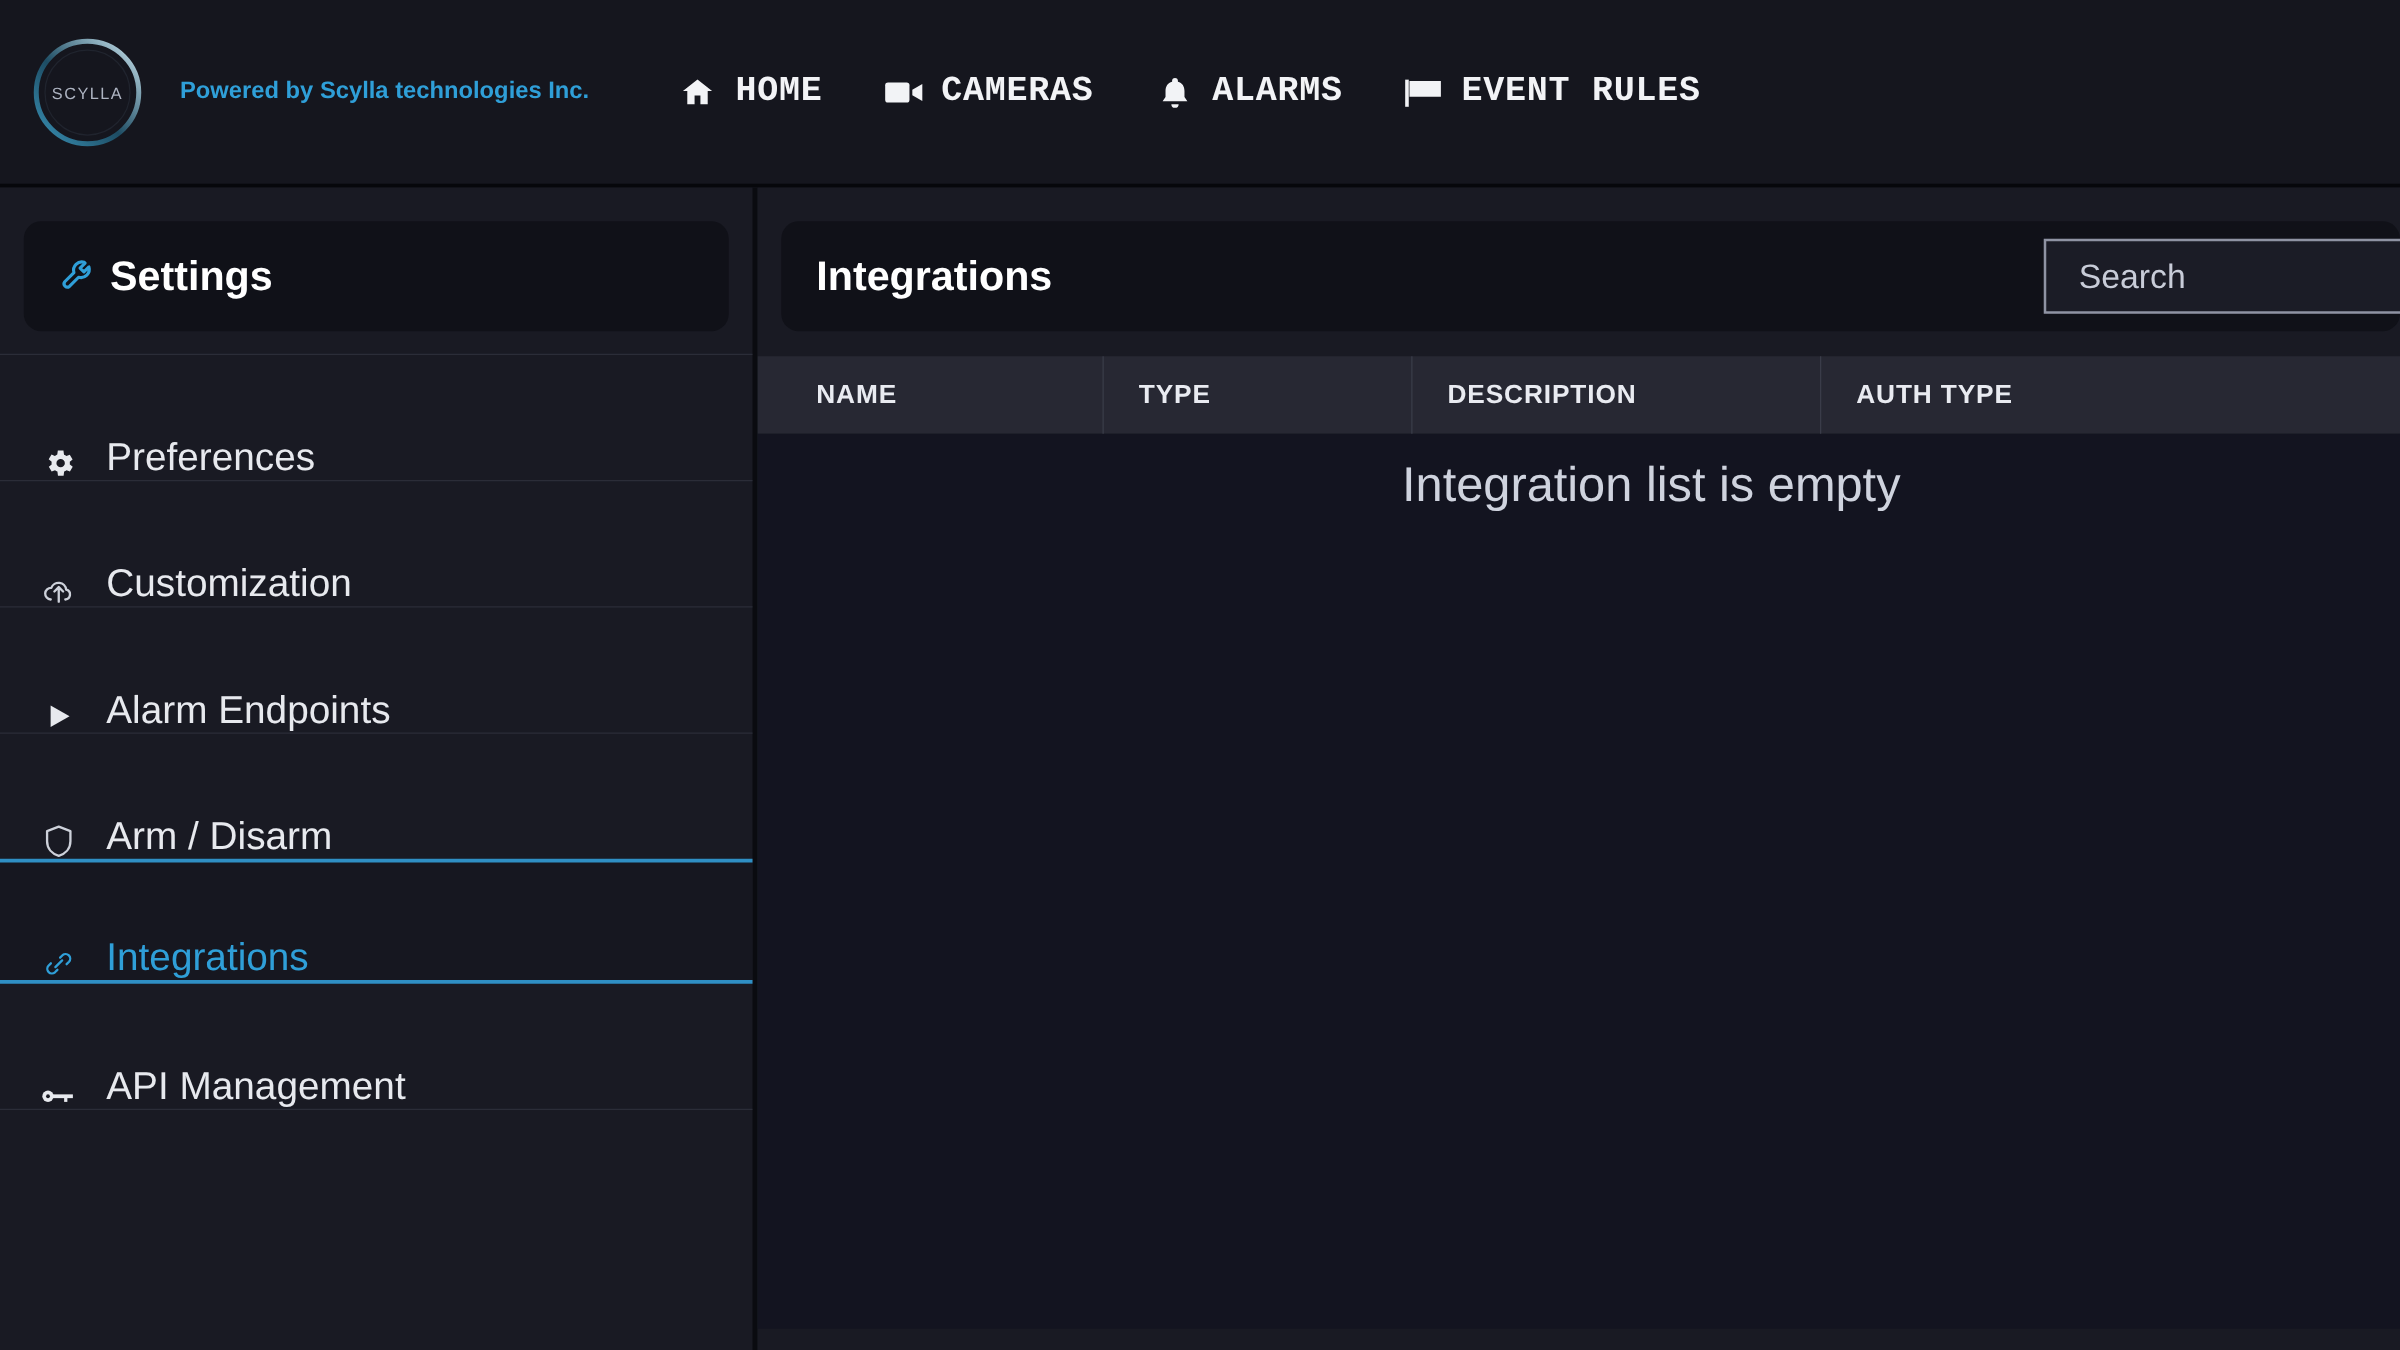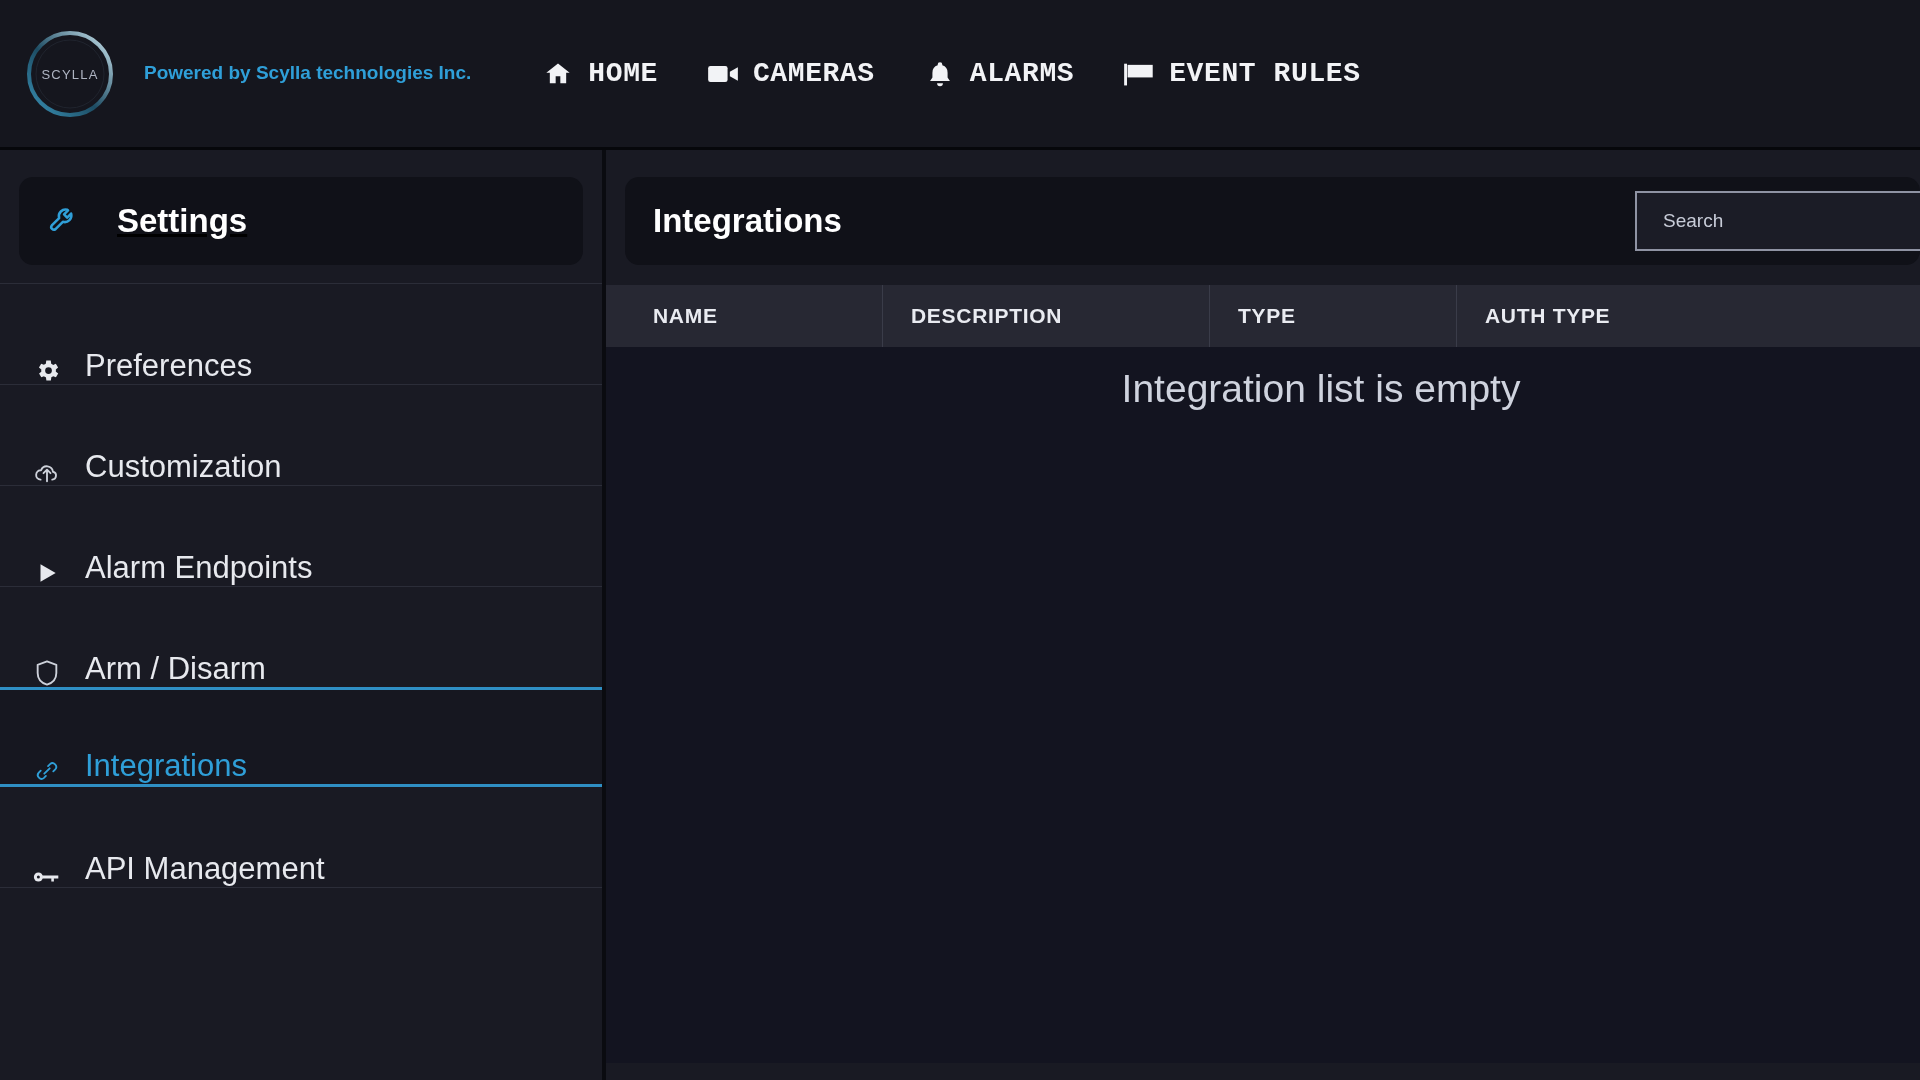--- a/index.html
+++ b/index.html
@@ -99,22 +99,21 @@
   }
 
   .settings-card {
     margin: 10px 19px 0 19px;
     height: 88px;
     background: #101118;
     border-radius: 14px;
     display: flex;
     align-items: center;
     padding-left: 27px;
-    gap: 37px;
-    text-decoration: underline;
+    gap: 8px;
   }
   .settings-title {
     font-size: 33px;
     font-weight: bold;
     color: #ffffff;
   }
 
   .divider {
     height: 1px;
     background: #2b2d38;
@@ -182,21 +181,21 @@
     top: 14px;
     width: 320px;
     height: 60px;
     background: #1b1c26;
     border: 2px solid #8f93a3;
     display: flex;
     align-items: center;
     padding-left: 26px;
   }
   .search-box .ph {
-    font-size: 19px;
+    font-size: 27px;
     color: #c8ccd8;
     text-align: right;
   }
 
   .table-head {
     margin-top: 20px;
     height: 62px;
     background: #272833;
     display: flex;
     align-items: center;
@@ -390,22 +389,22 @@
     <div class="panel-header">
       <span class="panel-title">Integrations</span>
 
       <div class="search-box">
         <span class="ph">Search</span>
       </div>
     </div>
 
     <div class="table-head">
       <div class="th c0">NAME</div>
+      <div class="th c2">TYPE</div>
       <div class="th c1">DESCRIPTION</div>
-      <div class="th c2">TYPE</div>
       <div class="th c3">AUTH TYPE</div>
     </div>
 
     <div class="table-body">
       <div class="empty-msg">Integration list is empty</div>
     </div>
 
   </div>
 </div>
 

